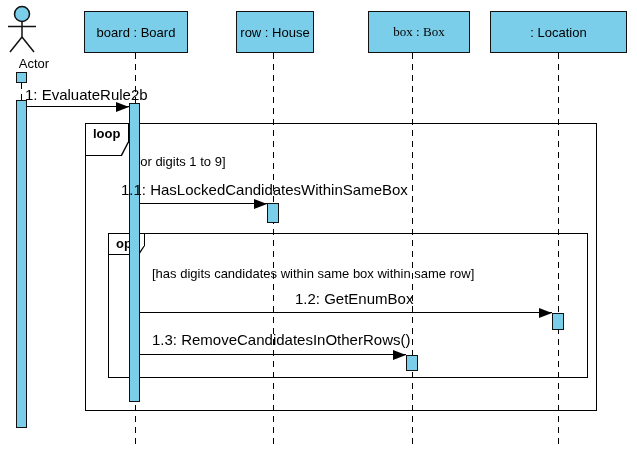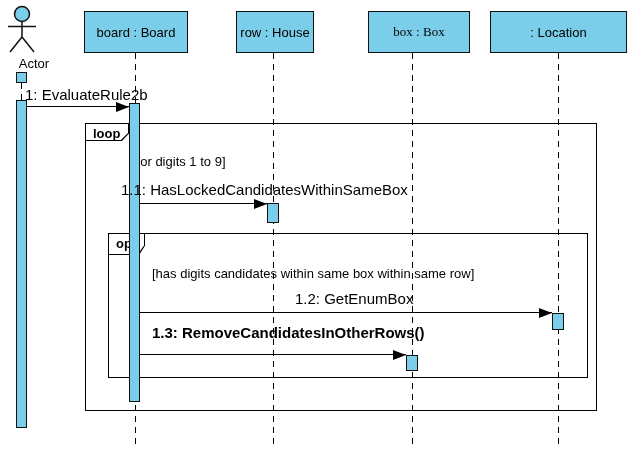--- a/index.html
+++ b/index.html
@@ -49,21 +49,21 @@
 
 <div class="canvas">
 
   <div class="lifeline" style="left:135px;"></div>
   <div class="lifeline" style="left:273px;"></div>
   <div class="lifeline" style="left:412px;"></div>
   <div class="lifeline" style="left:558px;"></div>
   <div class="lifeline" style="left:21px;top:83px;height:17px;"></div>
 
   <div class="frame" style="left:85px;top:123px;width:512px;height:288px;">
-    <div class="frame-label" style="width:44px;height:18px;">
+    <div class="frame-label" style="width:44px;height:33px;">
       <div class="frame-label-inner">loop</div>
     </div>
   </div>
   <div class="guard" style="left:133px;top:154px;">[for digits 1 to 9]</div>
 
   <div class="frame" style="left:108px;top:233px;width:480px;height:145px;">
     <div class="frame-label" style="width:37px;height:22px;">
       <div class="frame-label-inner">opt</div>
     </div>
   </div>
@@ -102,18 +102,18 @@
     <div class="arrowhead" style="left:254px;top:199px;"></div>
   </div>
 
   <div>
     <div class="msg-label" style="left:295px;top:290px;">1.2: GetEnumBox</div>
     <div class="msg-line" style="left:140px;top:312px;width:412px;"></div>
     <div class="arrowhead" style="left:539px;top:308px;"></div>
   </div>
 
   <div>
-    <div class="msg-label" style="left:152px;top:324px;font-weight:bold;">1.3: RemoveCandidatesInOtherRows()</div>
+    <div class="msg-label" style="left:152px;top:331px;">1.3: RemoveCandidatesInOtherRows()</div>
     <div class="msg-line" style="left:140px;top:354px;width:266px;"></div>
     <div class="arrowhead" style="left:393px;top:350px;"></div>
   </div>
 
 </div>
 
 </body></html>

